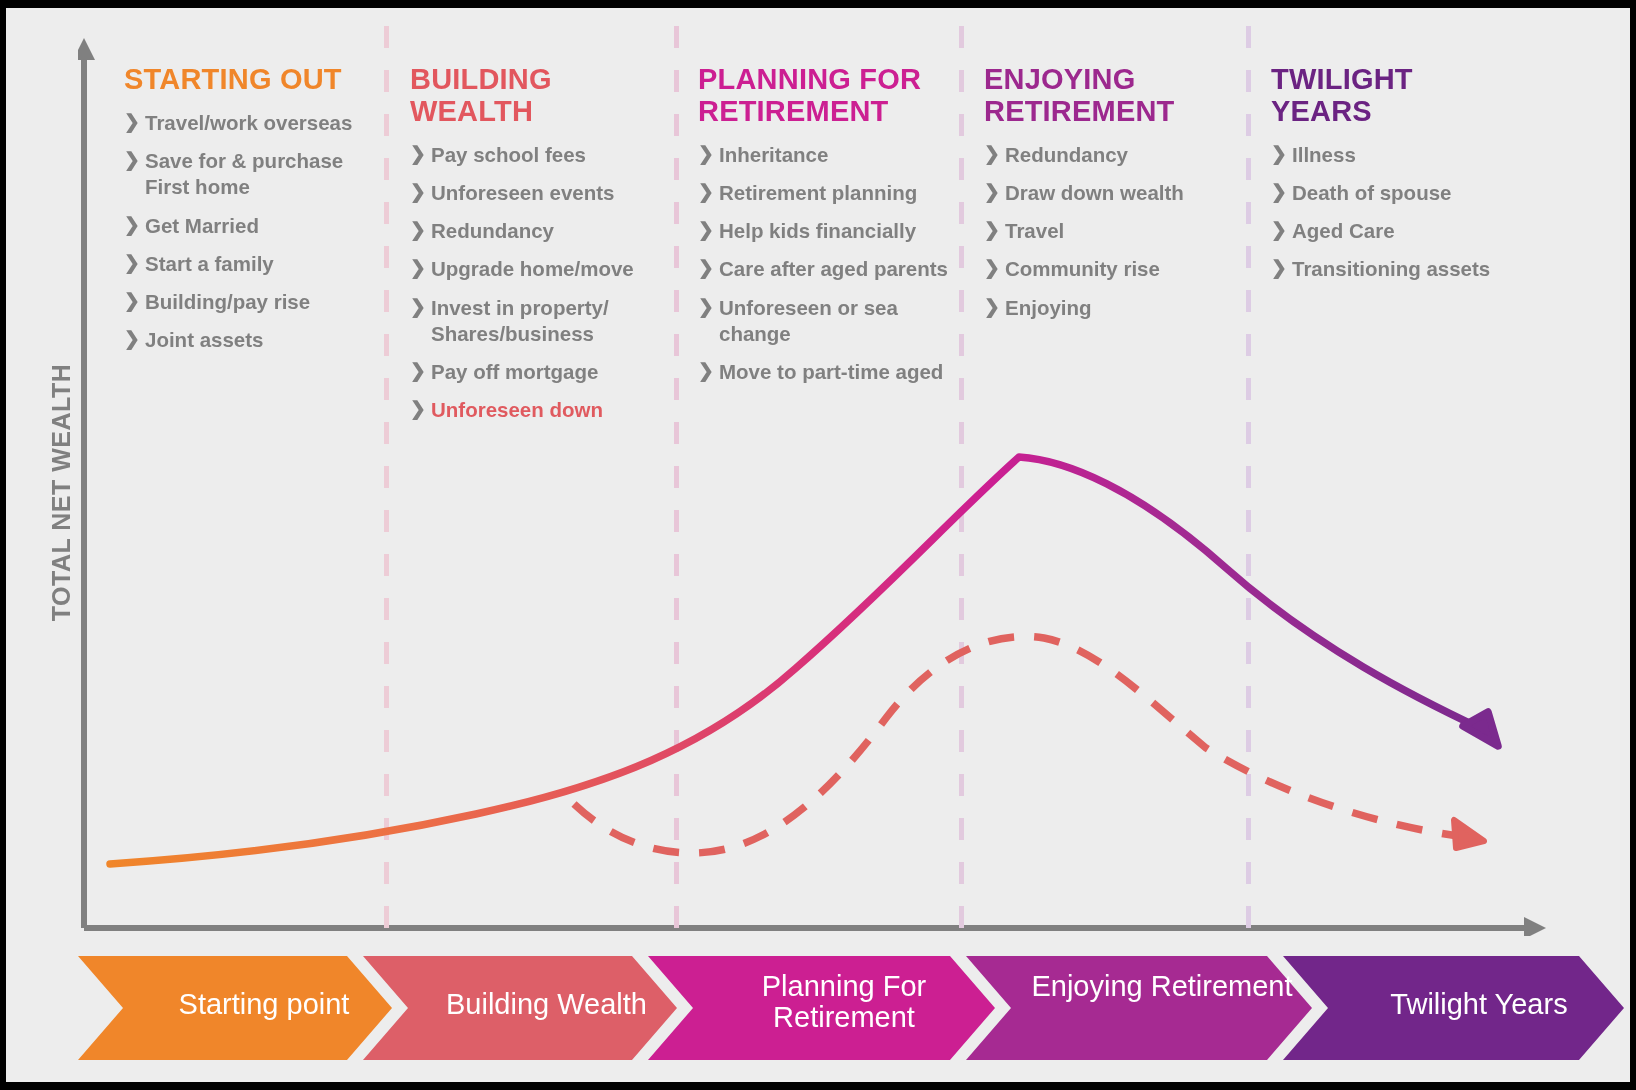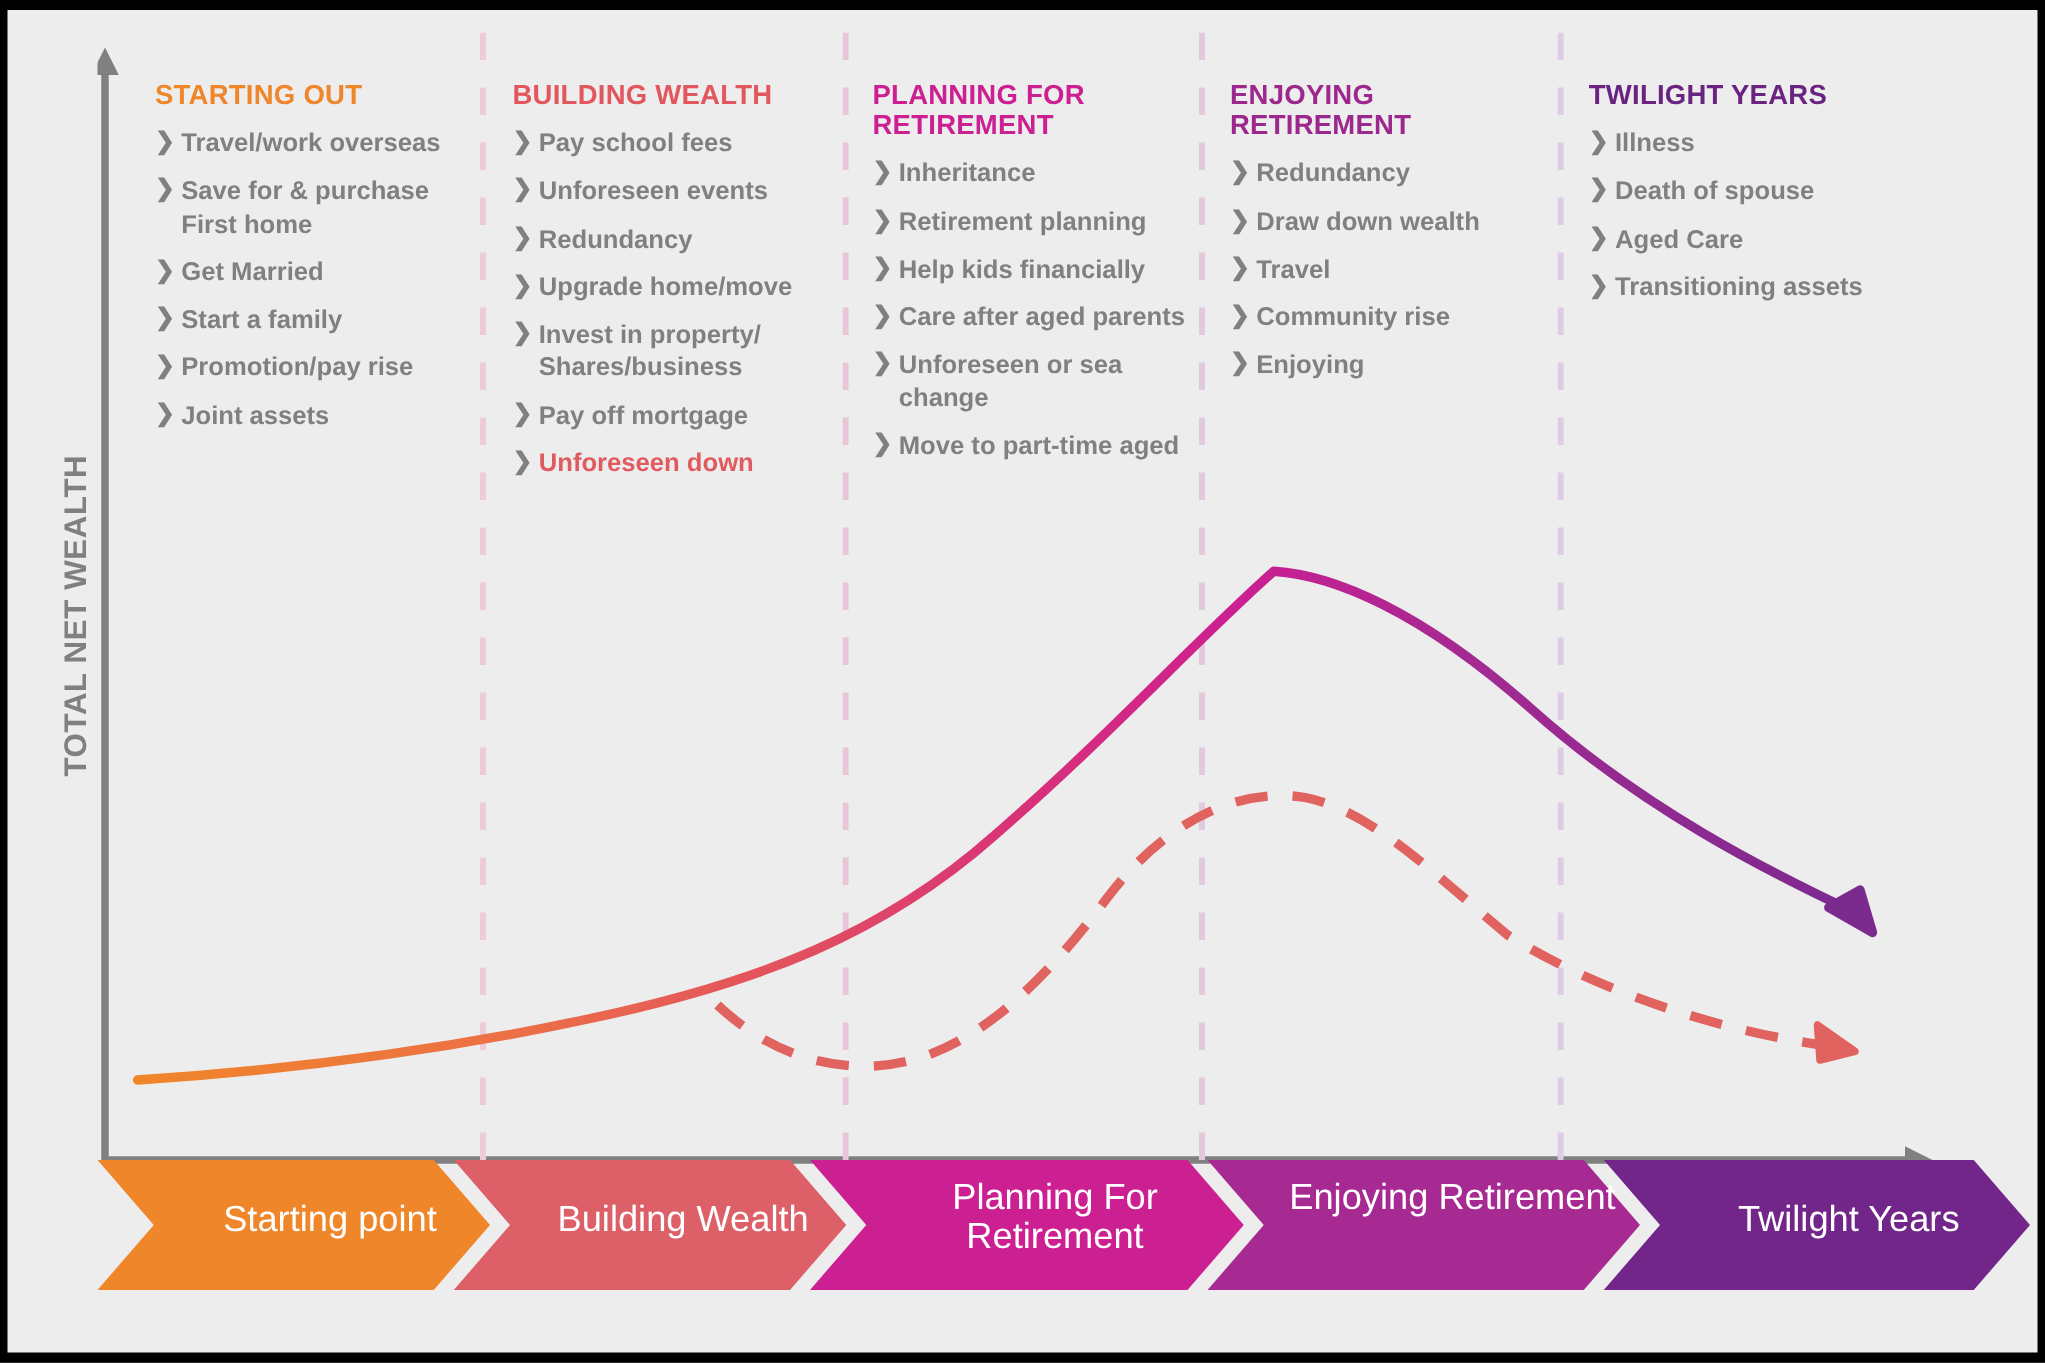--- a/index.html
+++ b/index.html
@@ -55,21 +55,21 @@
     width: 1470px;
     height: 910px;
   }
 
   
   .col {
     position: absolute;
     top: 56px;
   }
   .col-head {
-    font-size: 22px;
+    font-size: 29px;
     font-weight: bold;
     line-height: 1.1;
     margin-bottom: 14px;
     letter-spacing: 0.2px;
   }
   .bullet {
     display: flex;
     align-items: flex-start;
     margin-bottom: 12px;
     color: #808080;
@@ -93,21 +93,21 @@
     position: absolute;
     top: 18px;
     width: 5px;
     height: 910px;
   }
 
   
   #banner {
     position: absolute;
     left: 72px;
-    top: 920px;
+    top: 948px;
     width: 1546px;
     height: 88px;
   }
   .seg-label {
     position: absolute;
     color: #ffffff;
     font-size: 29px;
     line-height: 1.08;
     text-align: center;
     font-weight: normal;
@@ -189,21 +189,21 @@
       <div class="bullet">
           <span class="chev">❯</span>
           <span>Get Married</span>
         </div>
       <div class="bullet">
           <span class="chev">❯</span>
           <span>Start a family</span>
         </div>
       <div class="bullet">
           <span class="chev">❯</span>
-          <span>Promotion/pay rise</span>
+          <span>Building/pay rise</span>
         </div>
       <div class="bullet">
           <span class="chev">❯</span>
           <span>Joint assets</span>
         </div>
     </div>
 
     <div class="col" style="left:404px; width:248px;">
       <div class="col-head" style="color:#e2575e">BUILDING WEALTH</div>
       <div class="bullet">

